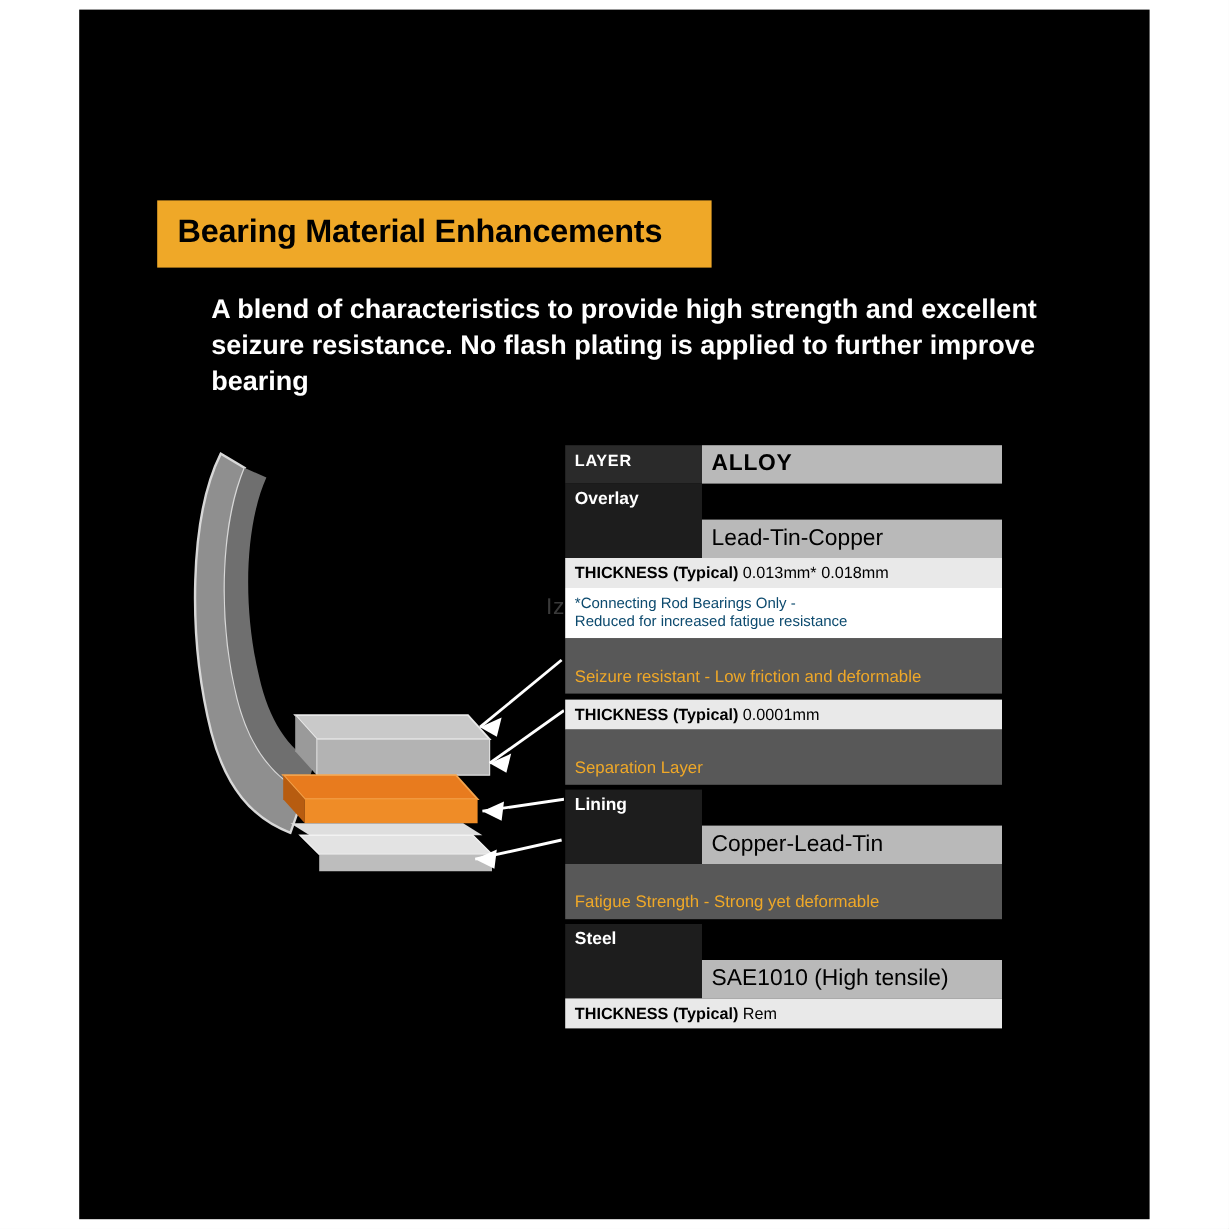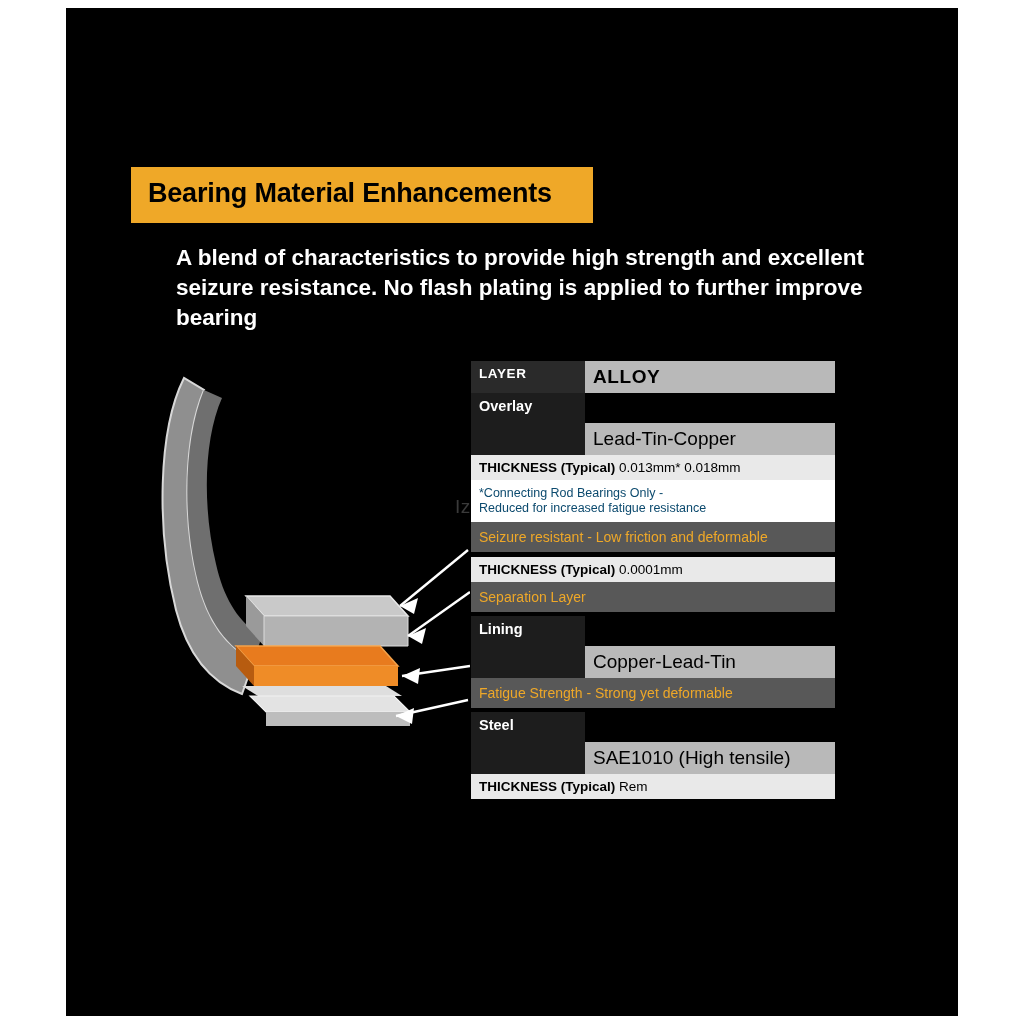--- a/index.html
+++ b/index.html
@@ -72,21 +72,21 @@
     position: absolute;
     left: 150px;
     top: 360px;
     width: 320px;
     height: 400px;
   }
   
   #layer-table {
     position: absolute;
     left: 471px;
-    top: 361px;
+    top: 371px;
     width: 364px;
     border-collapse: collapse;
   }
   .row {
     display: flex;
     width: 364px;
     box-sizing: border-box;
   }
   .cell-label {
     width: 114px;
@@ -142,21 +142,21 @@
     font-size: 12.5px;
     line-height: 15px;
     padding-top: 6px;
     padding-bottom: 6px;
   }
   .prop-row {
     background: #585858;
     color: #efa828;
     font-size: 14px;
     font-weight: 500;
-    padding-top: 7px;
+    padding-top: 23px;
     padding-bottom: 7px;
   }
   .gap {
     height: 5px;
     background: #000000;
     width: 364px;
   }
   .gap-sm {
     height: 4px;
     background: #000000;

